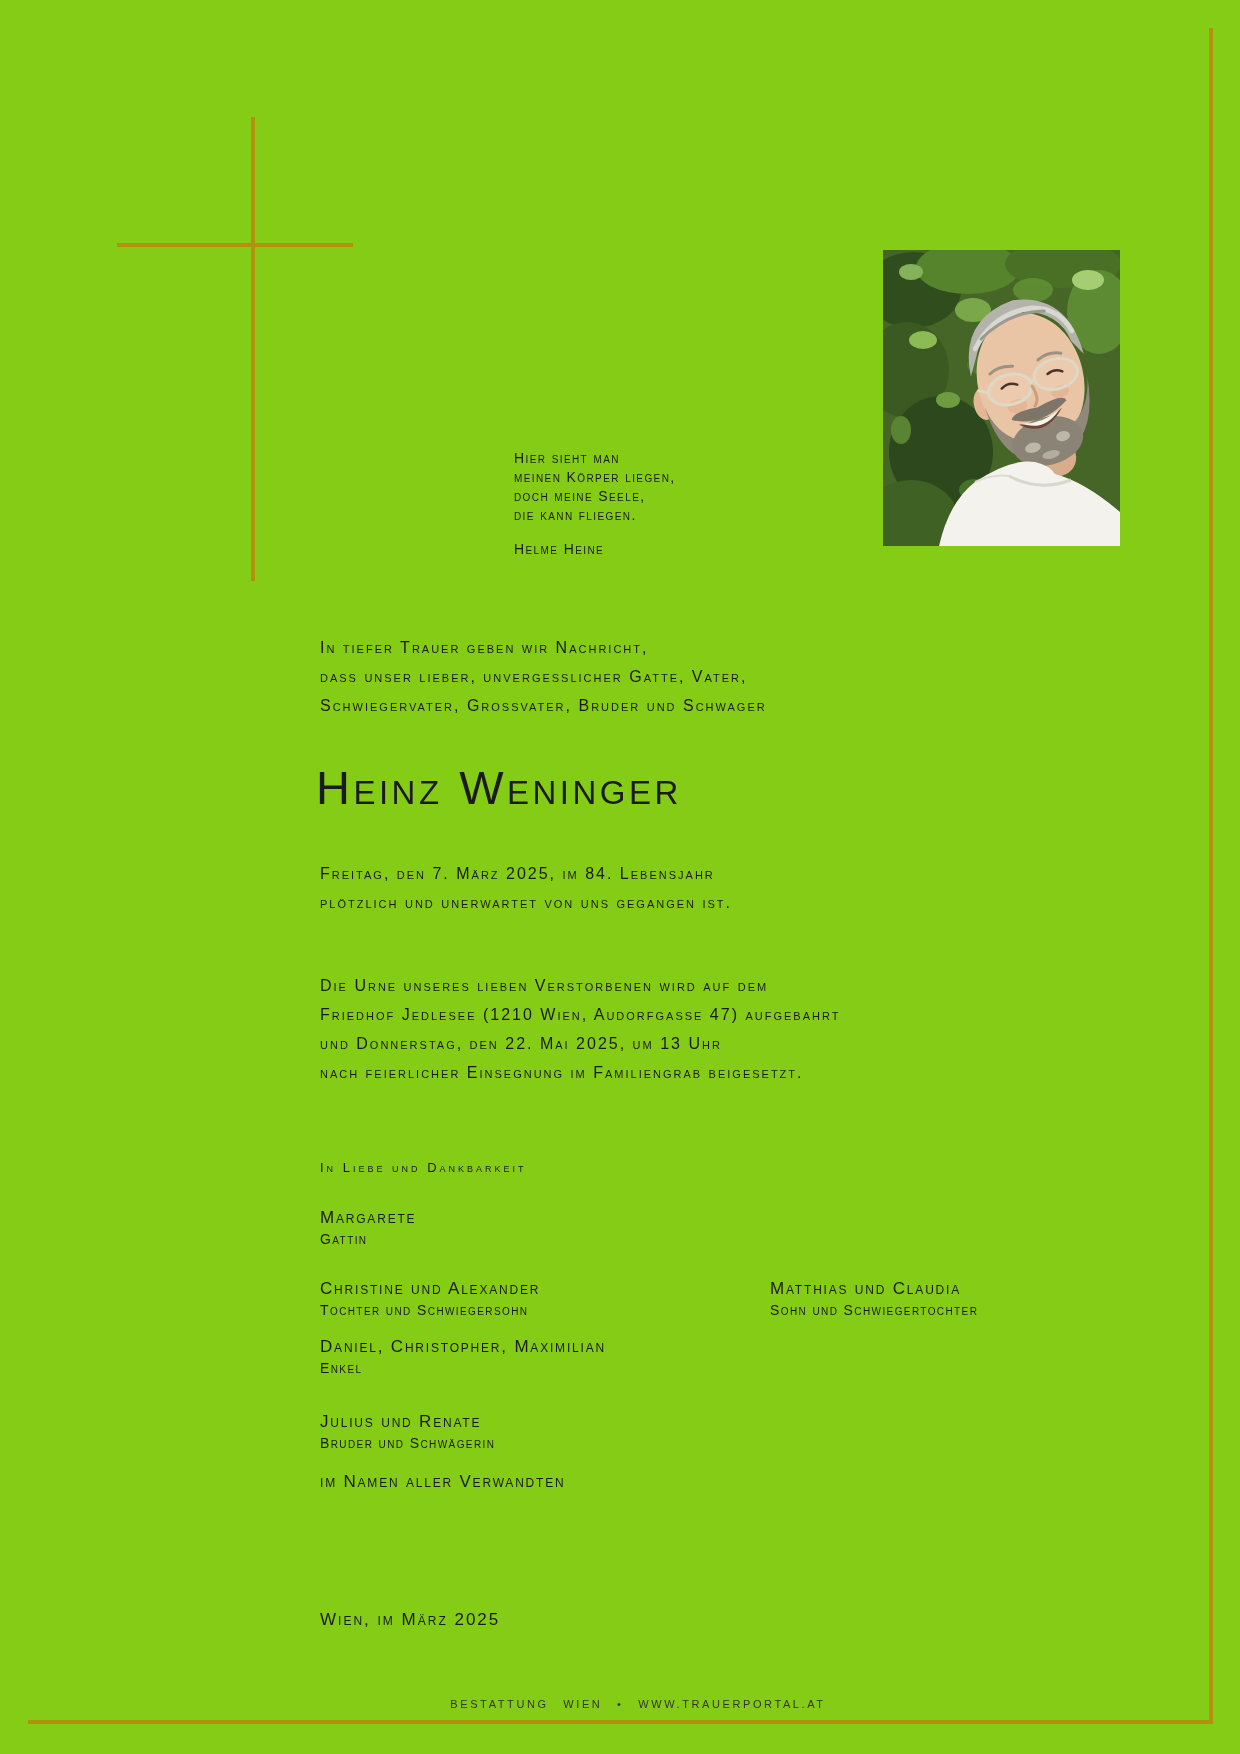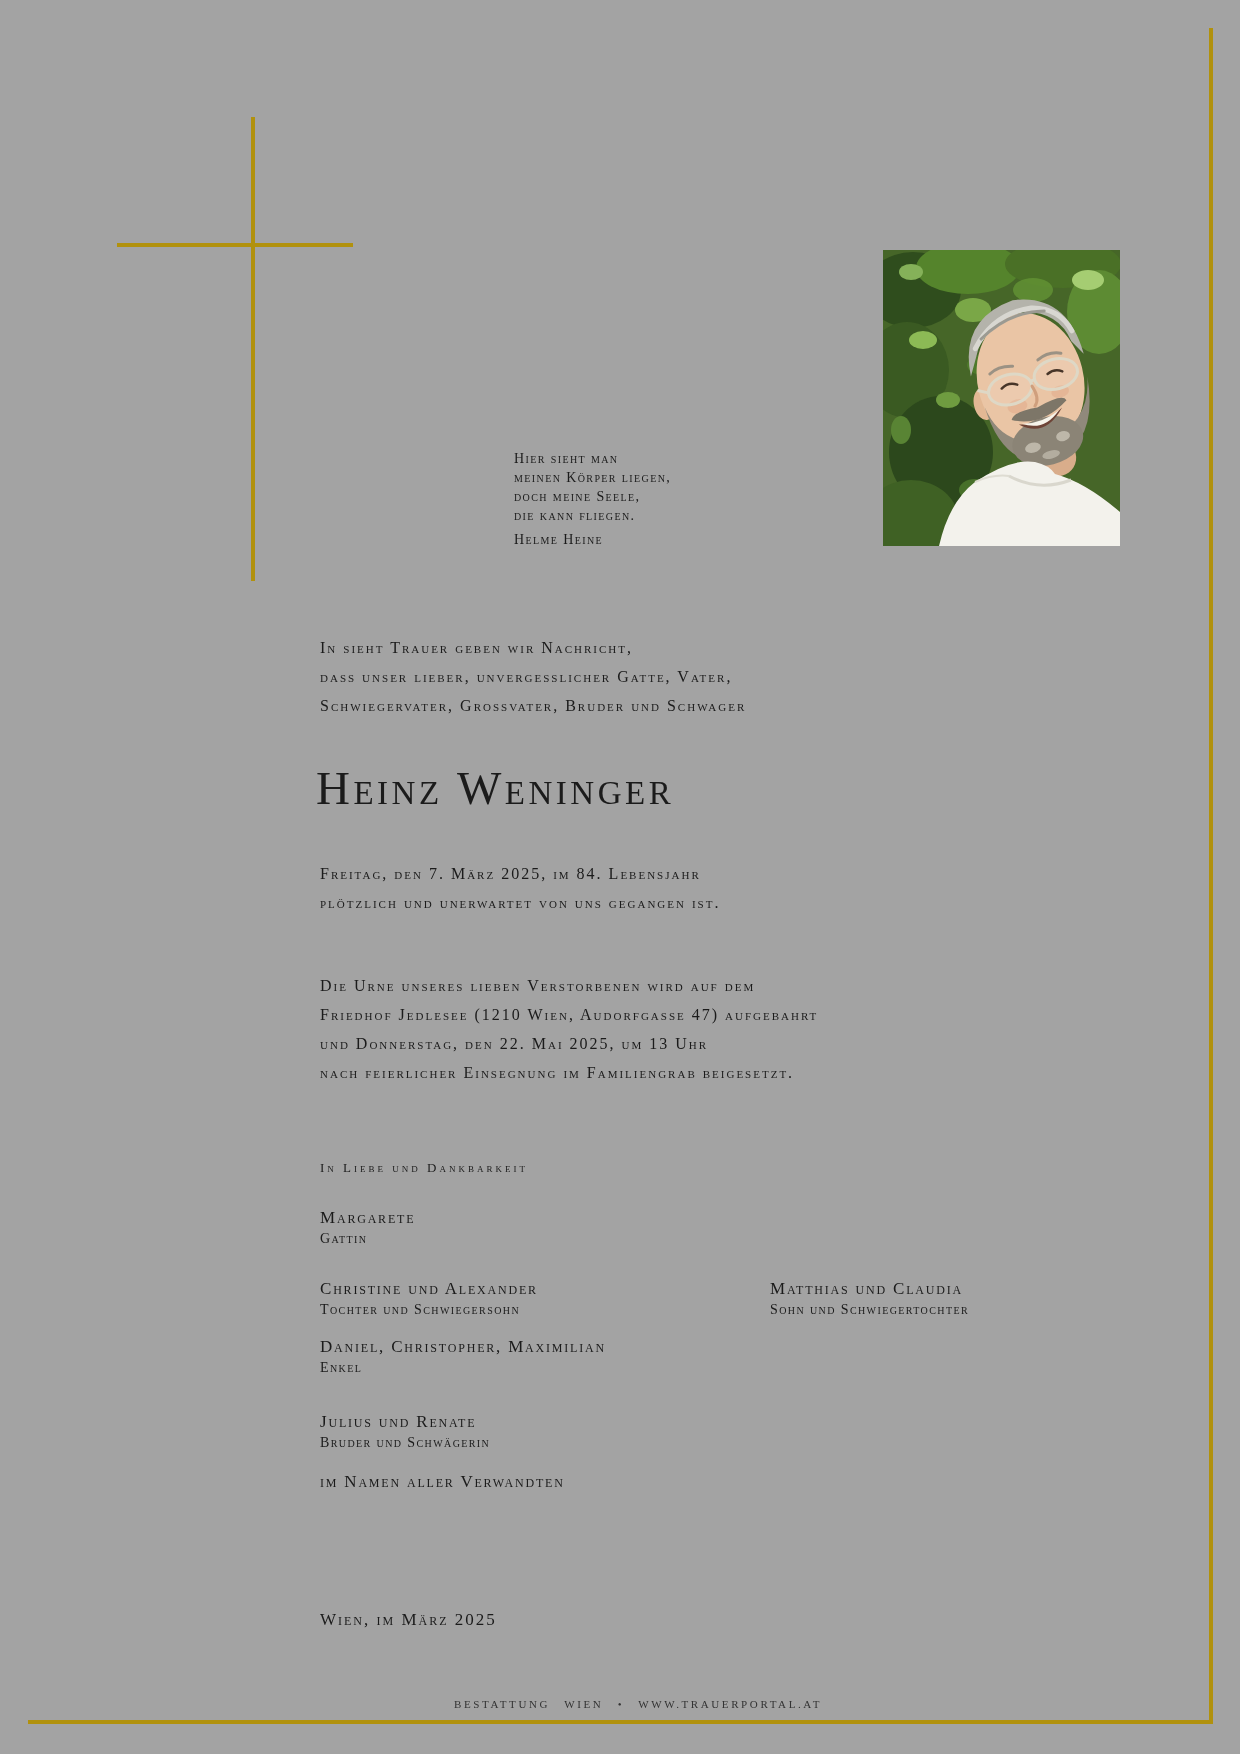--- a/index.html
+++ b/index.html
@@ -1,35 +1,35 @@
 <!DOCTYPE html>
 <html lang="de"><head>
 <meta charset="utf-8">
 <style>
   html,body{margin:0;padding:0;background:#ffffff;}
   .page{
     position:relative;
     width:1240px;
     height:1754px;
-    background:#a3a3a3;
-    font-family:Liberation Serif, serif;
+    background:#84cc16;
+    font-family:Liberation Sans, sans-serif;
     color:#1b1b1b;
     overflow:hidden;
   }
   
   .cross-v{position:absolute;left:251px;top:117px;width:4px;height:464px;background:#b1910d;}
   .cross-h{position:absolute;left:117px;top:243px;width:236px;height:4px;background:#b1910d;}
   
   .frame-right{position:absolute;left:1209px;top:28px;width:4px;height:1696px;background:#b1910d;}
   .frame-bottom{position:absolute;left:28px;top:1720px;width:1185px;height:4px;background:#b1910d;}
 
   .sc{font-variant:small-caps;}
 
   .quote{position:absolute;left:514px;top:449px;font-size:14px;line-height:19px;letter-spacing:1.4px;}
-  .quote-attr{margin-top:5px;}
+  .quote-attr{margin-top:15px;}
 
   .para{position:absolute;font-size:16px;line-height:29px;letter-spacing:2px;}
   .announcement{left:320px;top:633px;}
   .death-info{left:320px;top:859px;}
   .funeral-info{left:320px;top:932px;margin-top:39px;}
 
   .deceased-name{position:absolute;left:316px;top:762px;font-size:47px;line-height:52px;letter-spacing:3.5px;}
 
   .closing{position:absolute;left:320px;top:1156px;font-size:13px;line-height:24px;letter-spacing:3px;}
 
@@ -122,21 +122,21 @@
 
   <div class="quote sc">
     <div>Hier sieht man</div>
     <div>meinen Körper liegen,</div>
     <div>doch meine Seele,</div>
     <div>die kann fliegen.</div>
     <div class="quote-attr">Helme Heine</div>
   </div>
 
   <div class="para announcement sc">
-    <div>In sieht Trauer geben wir Nachricht,</div>
+    <div>In tiefer Trauer geben wir Nachricht,</div>
     <div>dass unser lieber, unvergesslicher Gatte, Vater,</div>
     <div>Schwiegervater, Grossvater, Bruder und Schwager</div>
   </div>
 
   <div class="deceased-name sc">Heinz Weninger</div>
 
   <div class="para death-info sc">
     <div>Freitag, den 7. März 2025, im 84. Lebensjahr</div>
     <div>plötzlich und unerwartet von uns gegangen ist.</div>
   </div>

